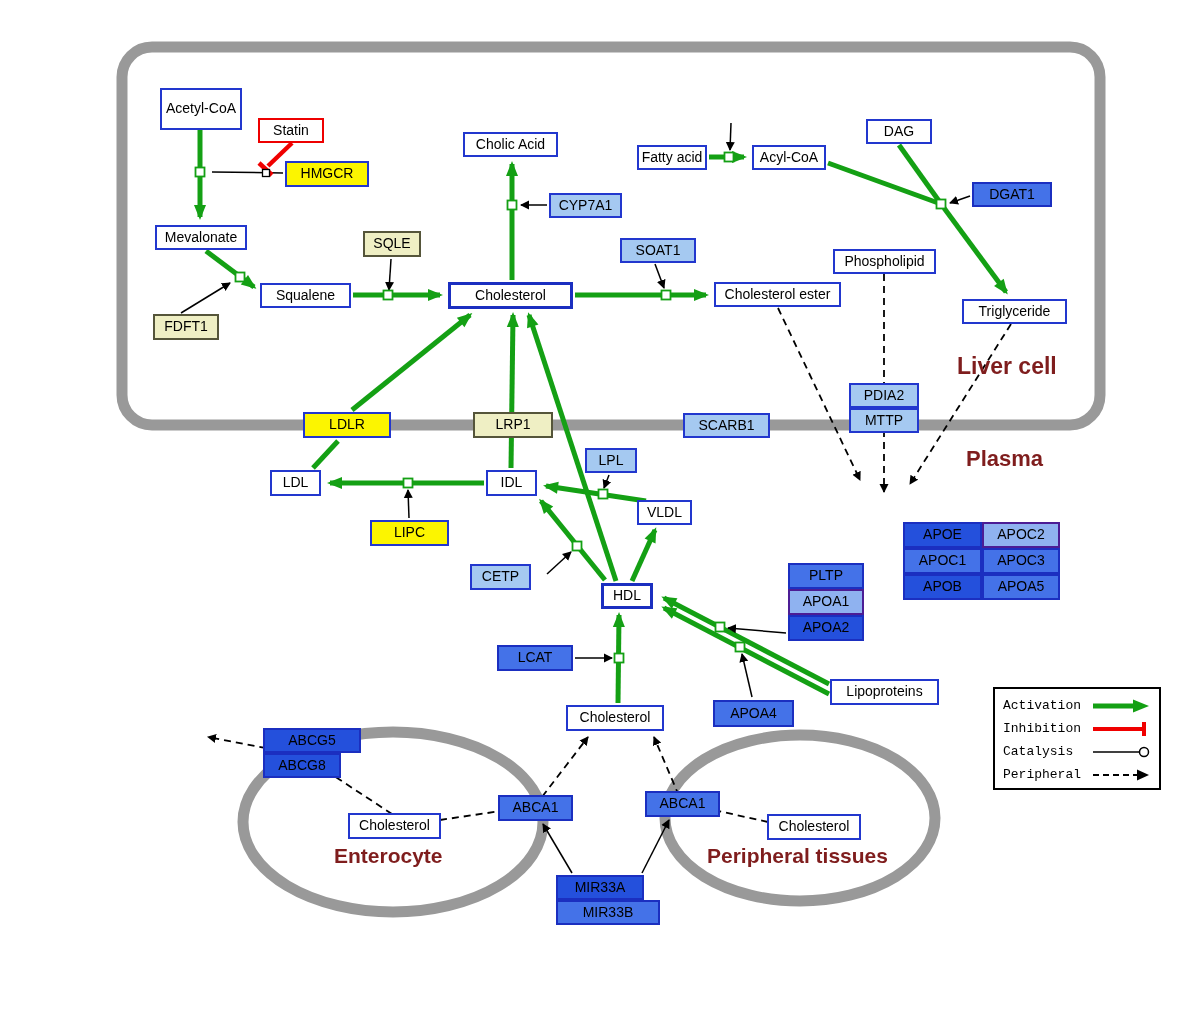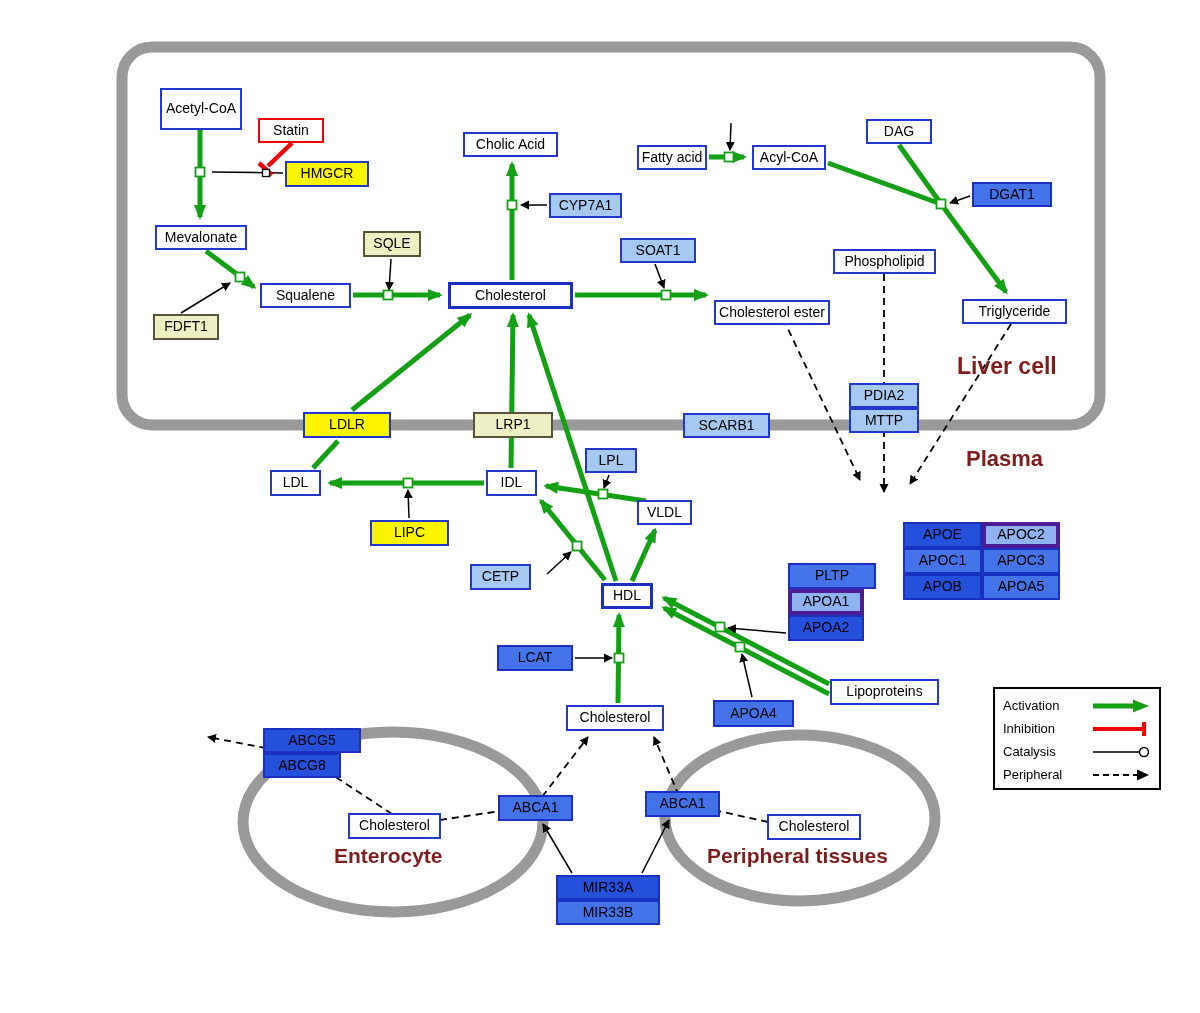--- a/index.html
+++ b/index.html
@@ -11,29 +11,29 @@
   .dsh{stroke:#000;stroke-width:1.8;fill:none;stroke-dasharray:7 5;}
   .node{position:absolute;display:flex;align-items:center;justify-content:center;
         box-sizing:border-box;font-size:14px;color:#000;text-align:center;
         line-height:1.1;white-space:nowrap;}
   .met{background:#fff;border:2px solid #2237CE;}
   .met-thick{background:#fff;border:3px solid #1B2FC0;}
   .red-border{background:#fff;border:2px solid #EE0000;}
   .yellow{background:#FCF500;border:2px solid #2237CE;}
   .pale{background:#EFEFC4;border:2px solid #55553A;}
   .light{background:#A5C9F1;border:2px solid #2237CE;}
-  .midlight{background:#8FB2F0;border:4px solid #4c1d95;}
+  .midlight{background:#8FB2F0;border:2px solid #4c1d95;}
   .mid{background:#4472E8;border:2px solid #1B2FC0;}
   .dark{background:#2450DC;border:2px solid #1B2FC0;}
   .wrap2{white-space:normal;padding:0 18px;font-size:13.5px;}
   .region-label{position:absolute;font-weight:bold;color:#7f1d1d;font-size:22px;}
   .legend{position:absolute;left:993px;top:687px;width:168px;height:103px;
           border:2.5px solid #000;background:#fff;box-sizing:border-box;padding:5px 8px;}
   .lrow{display:flex;justify-content:space-between;align-items:center;height:23px;
-        font-size:13px;color:#000;}
+        font-size:13px;color:#000;font-family:Liberation Mono, monospace;}
 </style>
 </head>
 <body>
 
 <div class="stage">
 
   <svg class="edges" width="1200" height="1013">
     <defs>
       <marker id="ag" markerUnits="userSpaceOnUse" markerWidth="18" markerHeight="14" refX="13" refY="7" orient="auto">
         <path d="M1,1 L16,7 L1,13 Z" fill="#14A014"></path>
@@ -124,21 +124,21 @@
   <div class="node red-border" style="left:258px;top:118px;width:66px;height:25px">Statin</div>
   <div class="node yellow" style="left:285px;top:161px;width:84px;height:26px">HMGCR</div>
   <div class="node met" style="left:155px;top:225px;width:92px;height:25px">Mevalonate</div>
   <div class="node pale" style="left:363px;top:231px;width:58px;height:26px">SQLE</div>
   <div class="node pale" style="left:153px;top:314px;width:66px;height:26px">FDFT1</div>
   <div class="node met" style="left:260px;top:283px;width:91px;height:25px">Squalene</div>
   <div class="node met-thick" style="left:448px;top:282px;width:125px;height:27px">Cholesterol</div>
   <div class="node met" style="left:463px;top:132px;width:95px;height:25px">Cholic Acid</div>
   <div class="node light" style="left:549px;top:193px;width:73px;height:25px">CYP7A1</div>
   <div class="node light" style="left:620px;top:238px;width:76px;height:25px">SOAT1</div>
-  <div class="node met" style="left:714px;top:300px;width:116px;height:25px">Cholesterol ester</div>
+  <div class="node met" style="left:714px;top:282px;width:127px;height:25px">Cholesterol ester</div>
   <div class="node met" style="left:637px;top:145px;width:70px;height:25px">Fatty acid</div>
   <div class="node met" style="left:752px;top:145px;width:74px;height:25px">Acyl-CoA</div>
   <div class="node met" style="left:866px;top:119px;width:66px;height:25px">DAG</div>
   <div class="node mid" style="left:972px;top:182px;width:80px;height:25px">DGAT1</div>
   <div class="node met" style="left:833px;top:249px;width:103px;height:25px">Phospholipid</div>
   <div class="node met" style="left:962px;top:299px;width:105px;height:25px">Triglyceride</div>
 
   <div class="node yellow" style="left:303px;top:412px;width:88px;height:26px">LDLR</div>
   <div class="node pale" style="left:473px;top:412px;width:80px;height:26px">LRP1</div>
   <div class="node light" style="left:683px;top:413px;width:87px;height:25px">SCARB1</div>
@@ -146,40 +146,40 @@
   <div class="node light" style="left:849px;top:408px;width:70px;height:25px">MTTP</div>
 
   <div class="node met" style="left:270px;top:470px;width:51px;height:26px">LDL</div>
   <div class="node met" style="left:486px;top:470px;width:51px;height:26px">IDL</div>
   <div class="node light" style="left:585px;top:448px;width:52px;height:25px">LPL</div>
   <div class="node met" style="left:637px;top:500px;width:55px;height:25px">VLDL</div>
   <div class="node yellow" style="left:370px;top:520px;width:79px;height:26px">LIPC</div>
   <div class="node light" style="left:470px;top:564px;width:61px;height:26px">CETP</div>
   <div class="node met-thick" style="left:601px;top:583px;width:52px;height:26px">HDL</div>
   <div class="node mid" style="left:497px;top:645px;width:76px;height:26px">LCAT</div>
-  <div class="node mid" style="left:788px;top:563px;width:88px;height:26px">PLTP</div>
+  <div class="node mid" style="left:788px;top:563px;width:76px;height:26px">PLTP</div>
   <div class="node midlight" style="left:788px;top:589px;width:76px;height:26px">APOA1</div>
   <div class="node dark" style="left:788px;top:615px;width:76px;height:26px">APOA2</div>
   <div class="node mid" style="left:713px;top:700px;width:81px;height:27px">APOA4</div>
   <div class="node met" style="left:830px;top:679px;width:109px;height:26px">Lipoproteins</div>
   <div class="node dark" style="left:903px;top:522px;width:79px;height:26px">APOE</div>
   <div class="node midlight" style="left:982px;top:522px;width:78px;height:26px">APOC2</div>
   <div class="node mid" style="left:903px;top:548px;width:79px;height:26px">APOC1</div>
   <div class="node mid" style="left:982px;top:548px;width:78px;height:26px">APOC3</div>
   <div class="node dark" style="left:903px;top:574px;width:79px;height:26px">APOB</div>
   <div class="node mid" style="left:982px;top:574px;width:78px;height:26px">APOA5</div>
   <div class="node met" style="left:566px;top:705px;width:98px;height:26px">Cholesterol</div>
 
   <div class="node dark" style="left:263px;top:728px;width:98px;height:25px">ABCG5</div>
   <div class="node dark" style="left:263px;top:753px;width:78px;height:25px">ABCG8</div>
   <div class="node met" style="left:348px;top:813px;width:93px;height:26px">Cholesterol</div>
   <div class="node mid" style="left:498px;top:795px;width:75px;height:26px">ABCA1</div>
   <div class="node mid" style="left:645px;top:791px;width:75px;height:26px">ABCA1</div>
   <div class="node met" style="left:767px;top:814px;width:94px;height:26px">Cholesterol</div>
-  <div class="node dark" style="left:556px;top:875px;width:104px;height:25px">MIR33A</div>
+  <div class="node dark" style="left:556px;top:875px;width:88px;height:25px">MIR33A</div>
   <div class="node mid" style="left:556px;top:900px;width:104px;height:25px">MIR33B</div>
 
   <div class="region-label" style="left:957px;top:353px;font-size:23px">Liver cell</div>
   <div class="region-label" style="left:966px;top:446px">Plasma</div>
   <div class="region-label" style="left:334px;top:844px;font-size:21px">Enterocyte</div>
   <div class="region-label" style="left:707px;top:844px;font-size:21px">Peripheral tissues</div>
 
   <div class="legend">
     <div class="lrow">
       <span>Activation</span>

